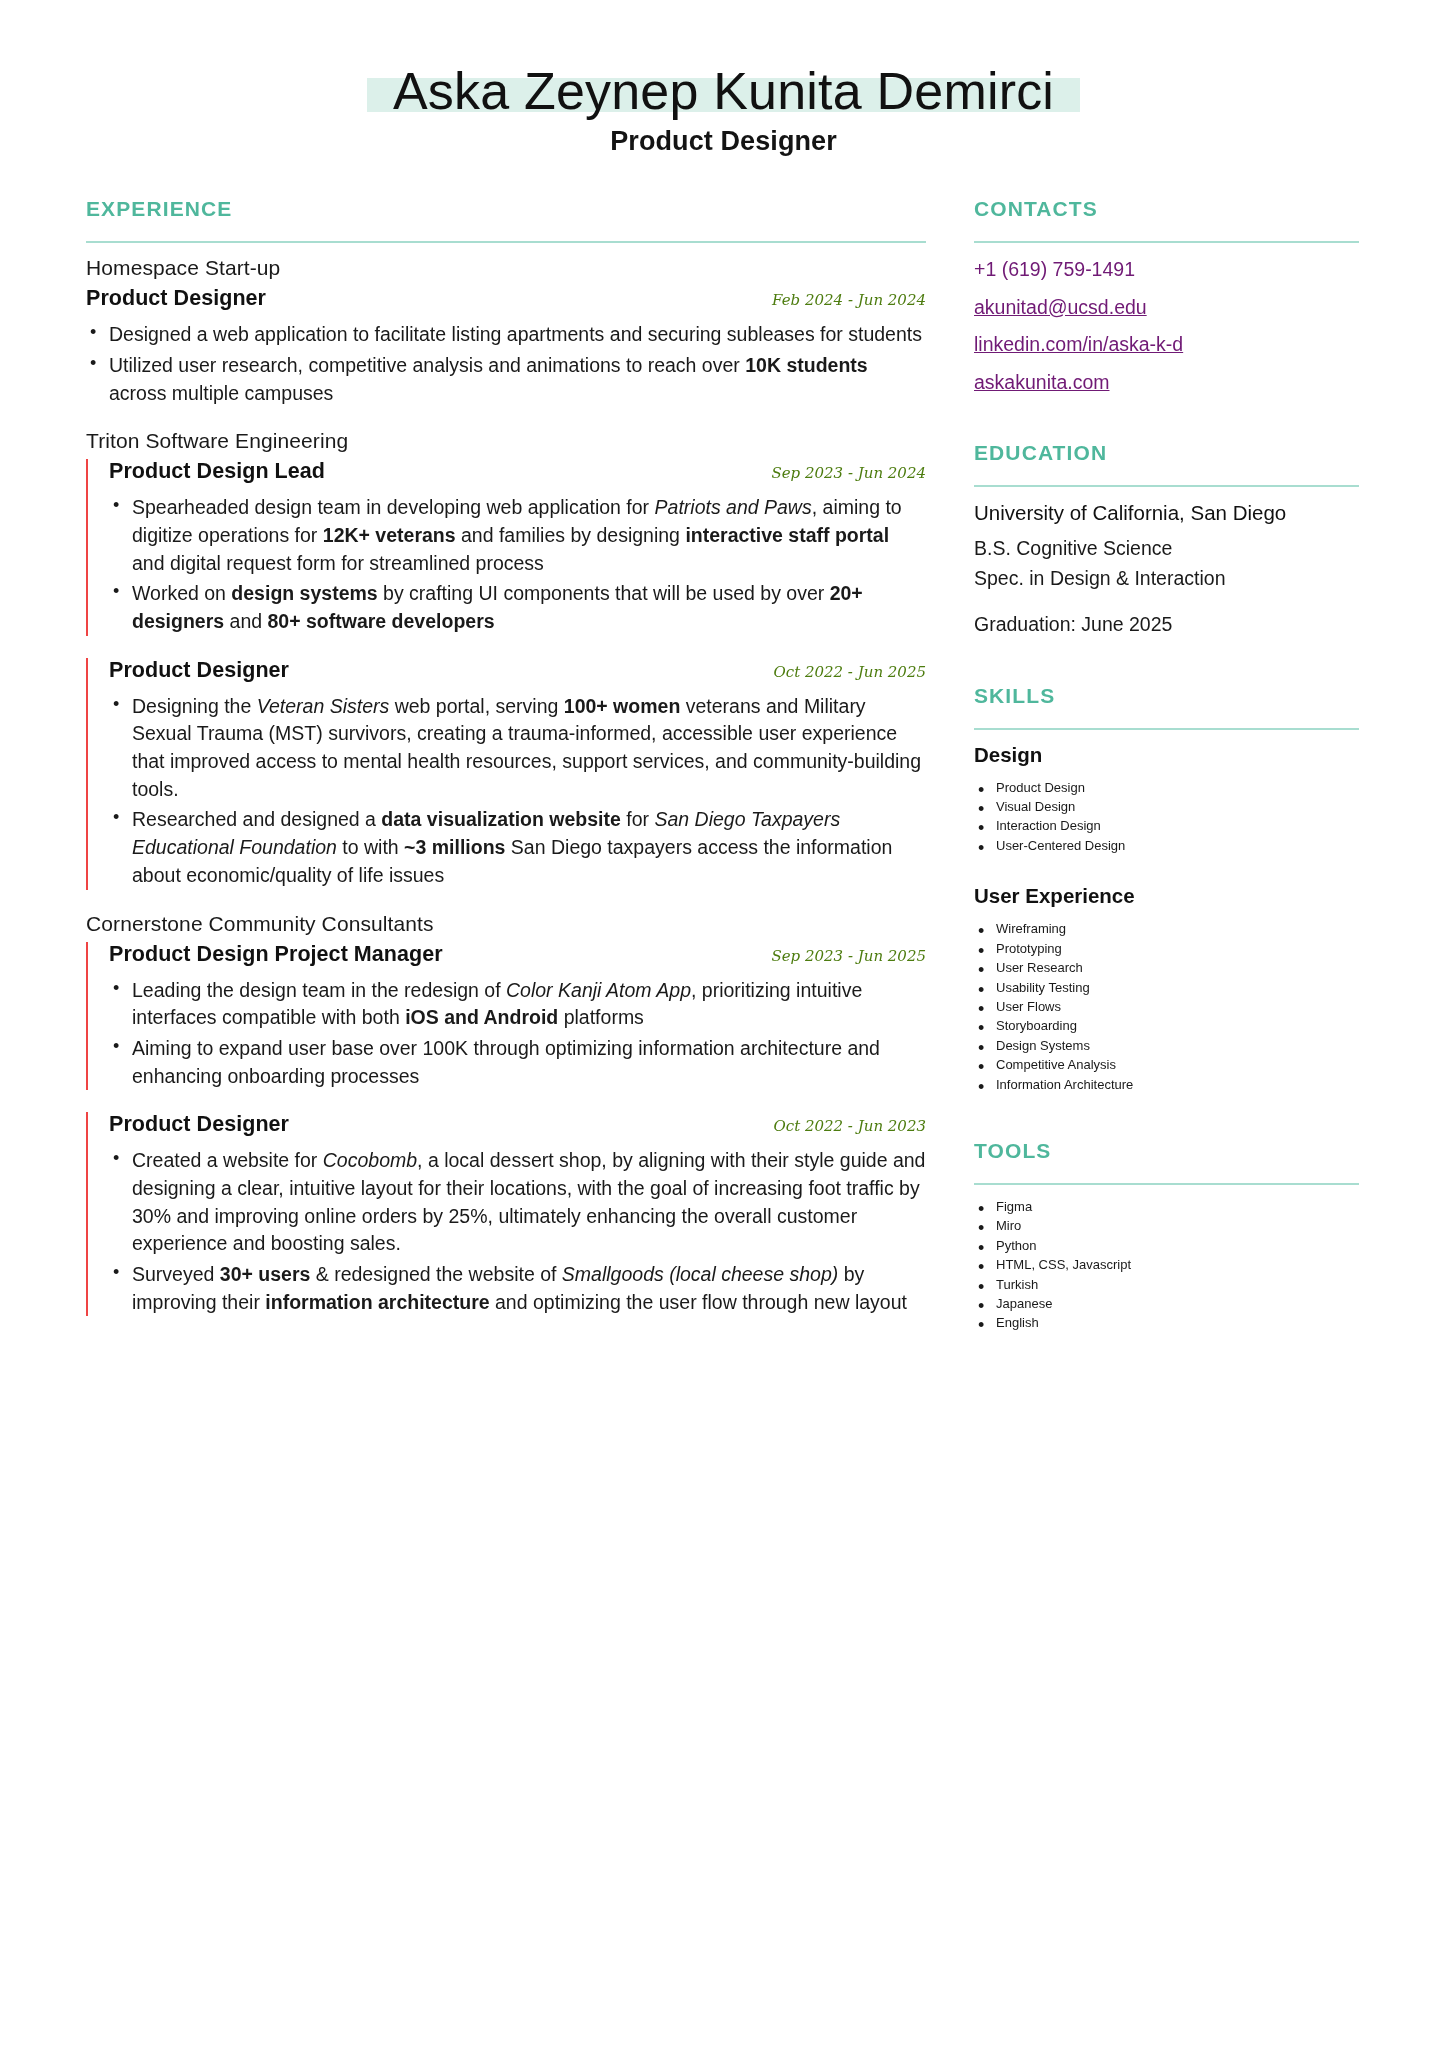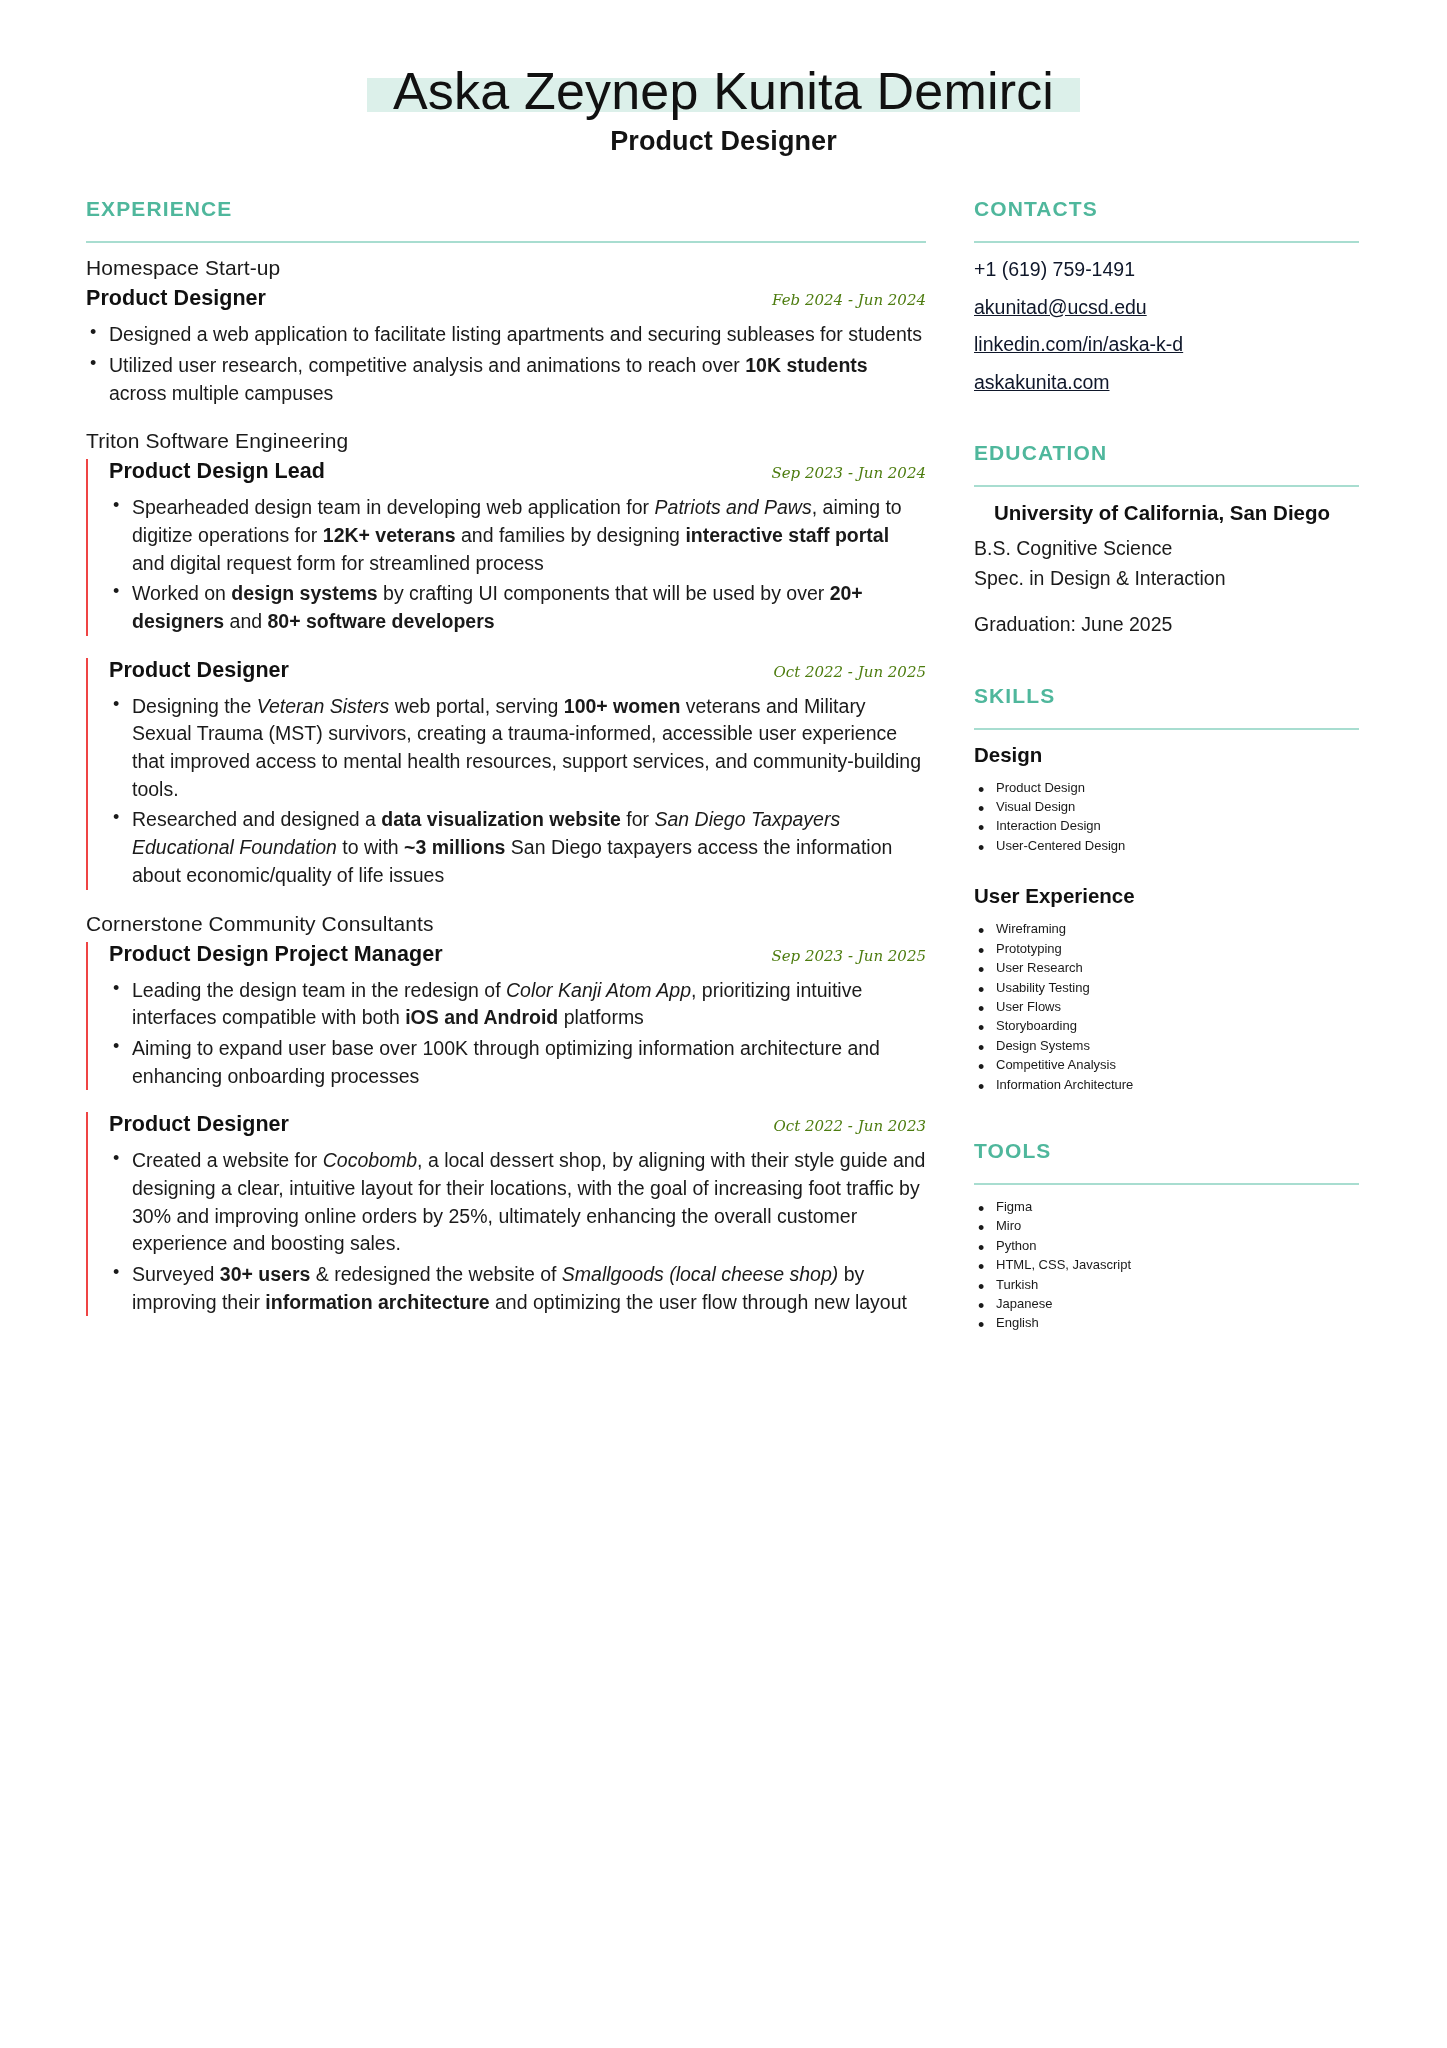--- a/index.html
+++ b/index.html
@@ -148,32 +148,31 @@
 
   b, strong { font-weight: 700; }
   i, em { font-style: italic; }
 
   
   .right-section { margin-bottom: 46px; }
   .contact-line {
     font-size: 19.5px;
     line-height: 1.36;
     margin-bottom: 11px;
-    color: #0f172a;
+    color: #701a75;
     word-break: break-word;
   }
   .contact-line.link { text-decoration: underline; }
 
   .edu-school {
     font-size: 20.5px;
-    font-weight: 700;
+    font-weight: 400;
     line-height: 1.3;
     color: #111;
     margin-bottom: 8px;
-    margin-left: 20px;
   }
   .edu-line {
     font-size: 19.5px;
     line-height: 1.38;
     color: #1a1a1a;
     margin-bottom: 3px;
   }
   .edu-grad {
     font-size: 19.5px;
     line-height: 1.38;

